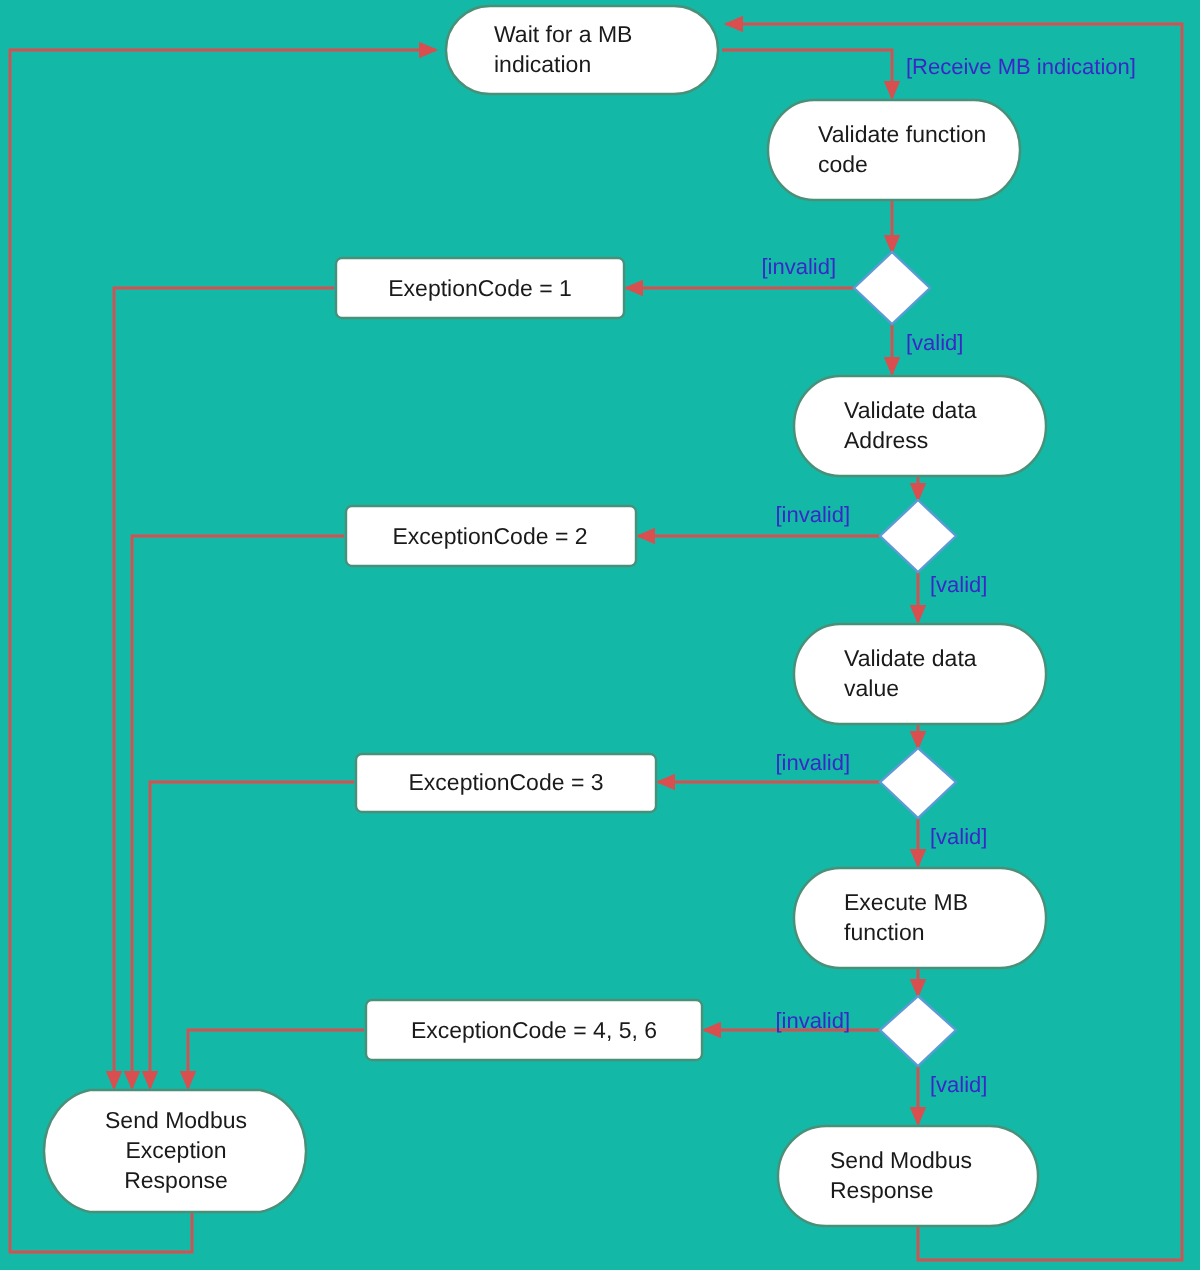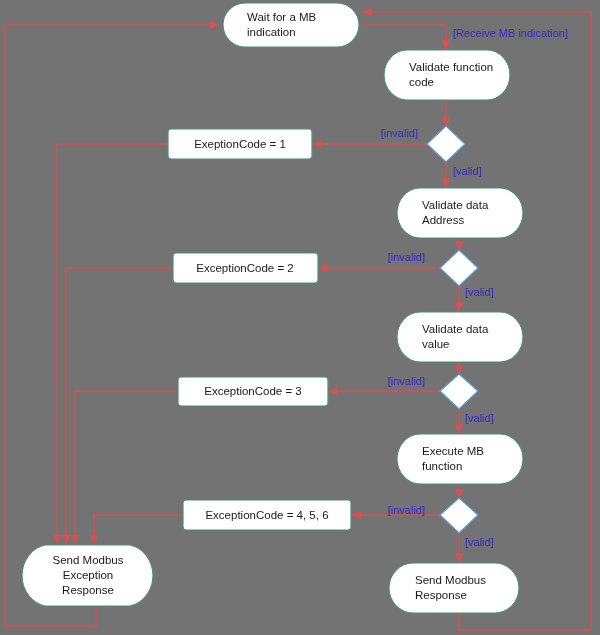--- a/index.html
+++ b/index.html
@@ -7,21 +7,21 @@
     padding: 0;
     background: #ffffff;
   }
   body {
     font-family: "Liberation Sans", sans-serif;
   }
   #canvas-wrap {
     position: relative;
     width: 600px;
     height: 635px;
-    background: #737373;
+    background: #14b8a6;
     overflow: hidden;
   }
   svg#flow {
     display: block;
     width: 600px;
     height: 635px;
   }
   .node-shape {
     fill: #ffffff;
     stroke: #4a9078;

